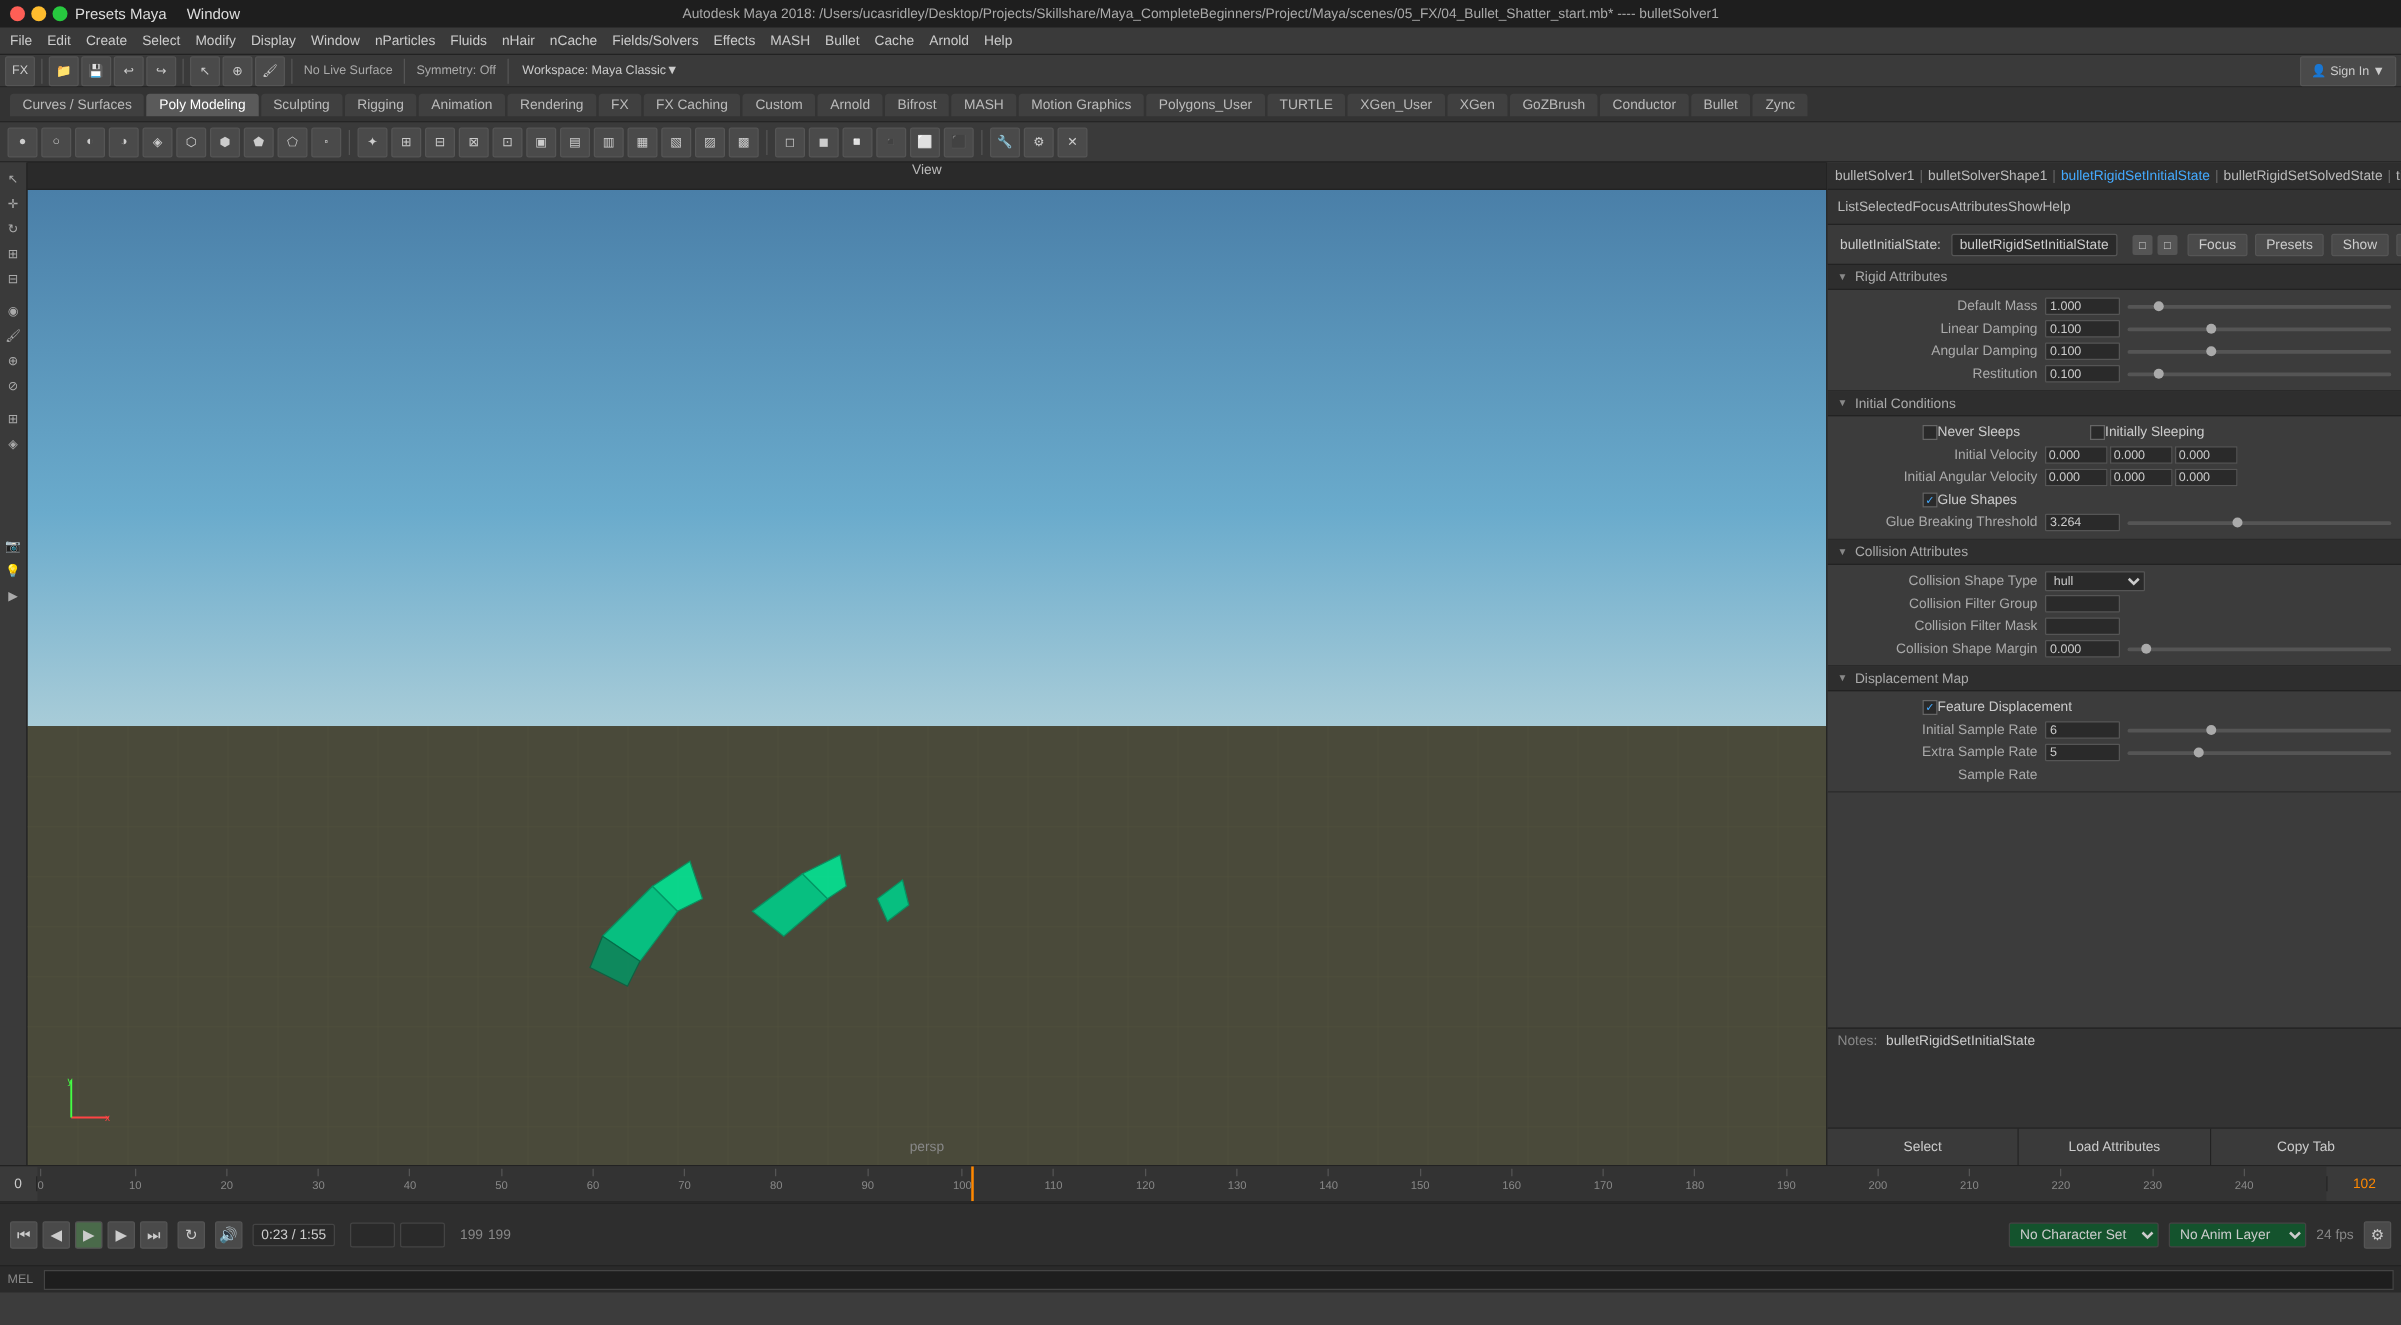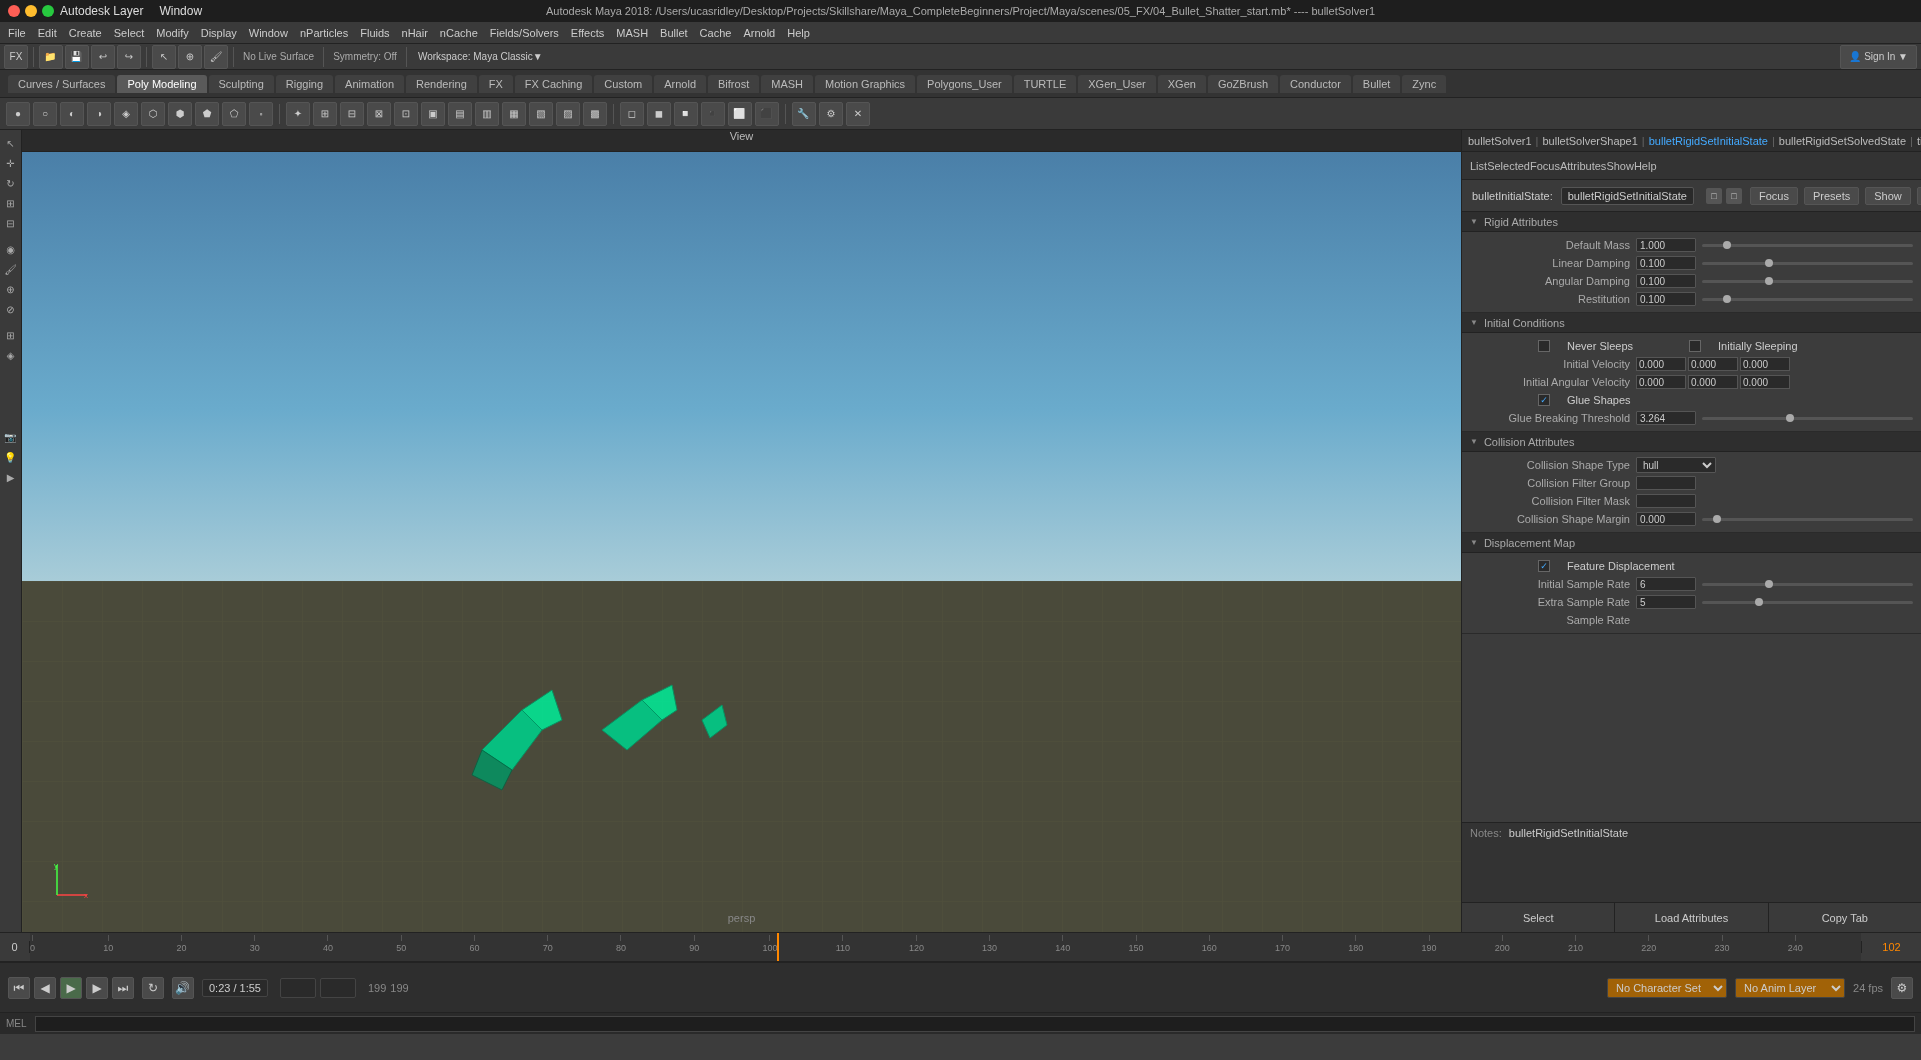--- a/index.html
+++ b/index.html
@@ -374,21 +374,21 @@
     .checkbox-row {
       display: flex;
       align-items: center;
       padding: 0 8px;
       height: 18px;
       gap: 8px;
     }
     .checkbox-group {
       display: flex;
       align-items: center;
-      gap: 17px;
+      gap: 0;
     }
     .attr-checkbox {
       width: 12px; height: 12px;
       border: 1px solid #666;
       background: #2a2a2a;
       display: flex;
       align-items: center;
       justify-content: center;
     }
     .attr-checkbox.checked::after {
@@ -550,21 +550,21 @@
       margin-left: auto;
       display: flex;
       align-items: center;
       gap: 8px;
       font-size: 11px;
       color: #888;
     }
     .status-input {
       width: 80px;
       height: 20px;
-      background: #a16207;
+      background: #14532d;
       border: 1px solid #444;
       color: #ccc;
       font-size: 11px;
       padding: 0 4px;
       border-radius: 2px;
     }
 
     
     .sample-rate-label {
       font-size: 11px;
@@ -616,21 +616,21 @@
 </head>
 <body>
 
 <div id="titlebar">
   <div class="traffic-lights">
     <div class="traffic-light tl-red"></div>
     <div class="traffic-light tl-yellow"></div>
     <div class="traffic-light tl-green"></div>
   </div>
   <div class="app-menu">
-    <span>Autodesk Layer</span>
+    <span>Presets Maya</span>
     <span>Window</span>
   </div>
   <span class="title-text">Autodesk Maya 2018: /Users/ucasridley/Desktop/Projects/Skillshare/Maya_CompleteBeginners/Project/Maya/scenes/05_FX/04_Bullet_Shatter_start.mb* ---- bulletSolver1</span>
 </div>
 
 <div id="menubar">
   <span>File</span>
   <span>Edit</span>
   <span>Create</span>
   <span>Select</span>

